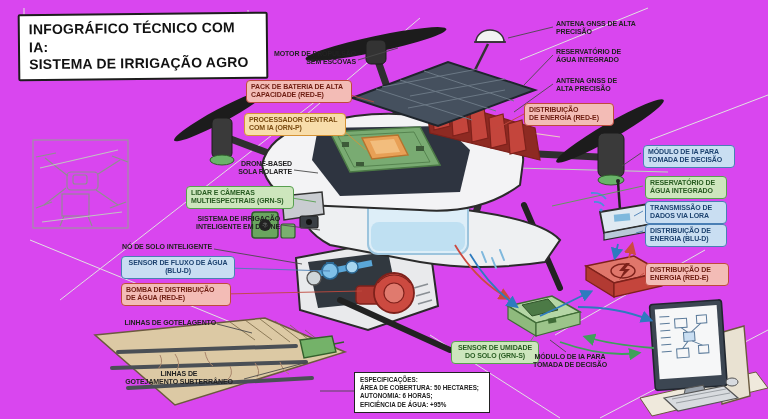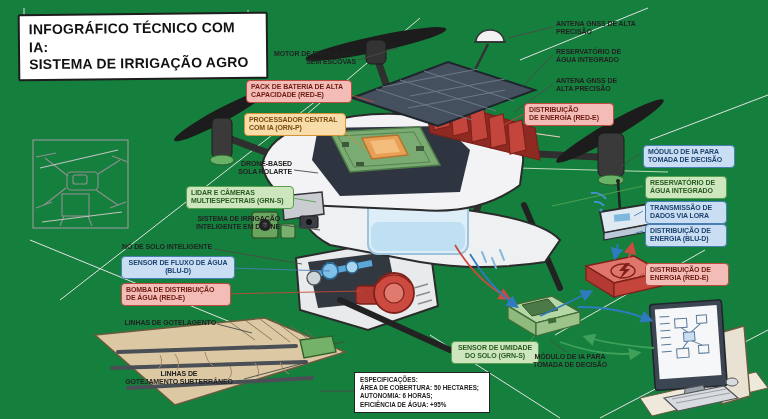--- a/index.html
+++ b/index.html
@@ -1,16 +1,16 @@
 <!DOCTYPE html>
 <html><head>
 <meta charset="utf-8">
 <style>
   html,body{margin:0;padding:0;background:#fff;}
-  #canvas{position:relative;width:768px;height:419px;background:#15803d;overflow:hidden;
+  #canvas{position:relative;width:768px;height:419px;background:#d946ef;overflow:hidden;
           font-family:"Liberation Sans",sans-serif;}
   #scene{position:absolute;left:0;top:0;width:768px;height:419px;}
   .callout{position:absolute;font:700 7px "Liberation Sans",sans-serif;line-height:1.18;
            color:#222;white-space:pre-line;letter-spacing:-0.1px;z-index:5;}
   .box{padding:2px 4px;border-radius:4px;border:1.2px solid;background:#fff;}
   .box.red{background:#f3bcb6;border-color:#bf4a3e;color:#6e1d12;}
   .box.green{background:#cde6bd;border-color:#58a050;color:#285c22;}
   .box.blue{background:#c9def2;border-color:#4a7fb5;color:#1d4370;}
   .box.orange{background:#f8ddab;border-color:#d59336;color:#7a4b10;}
   .t-right{text-align:right;}

